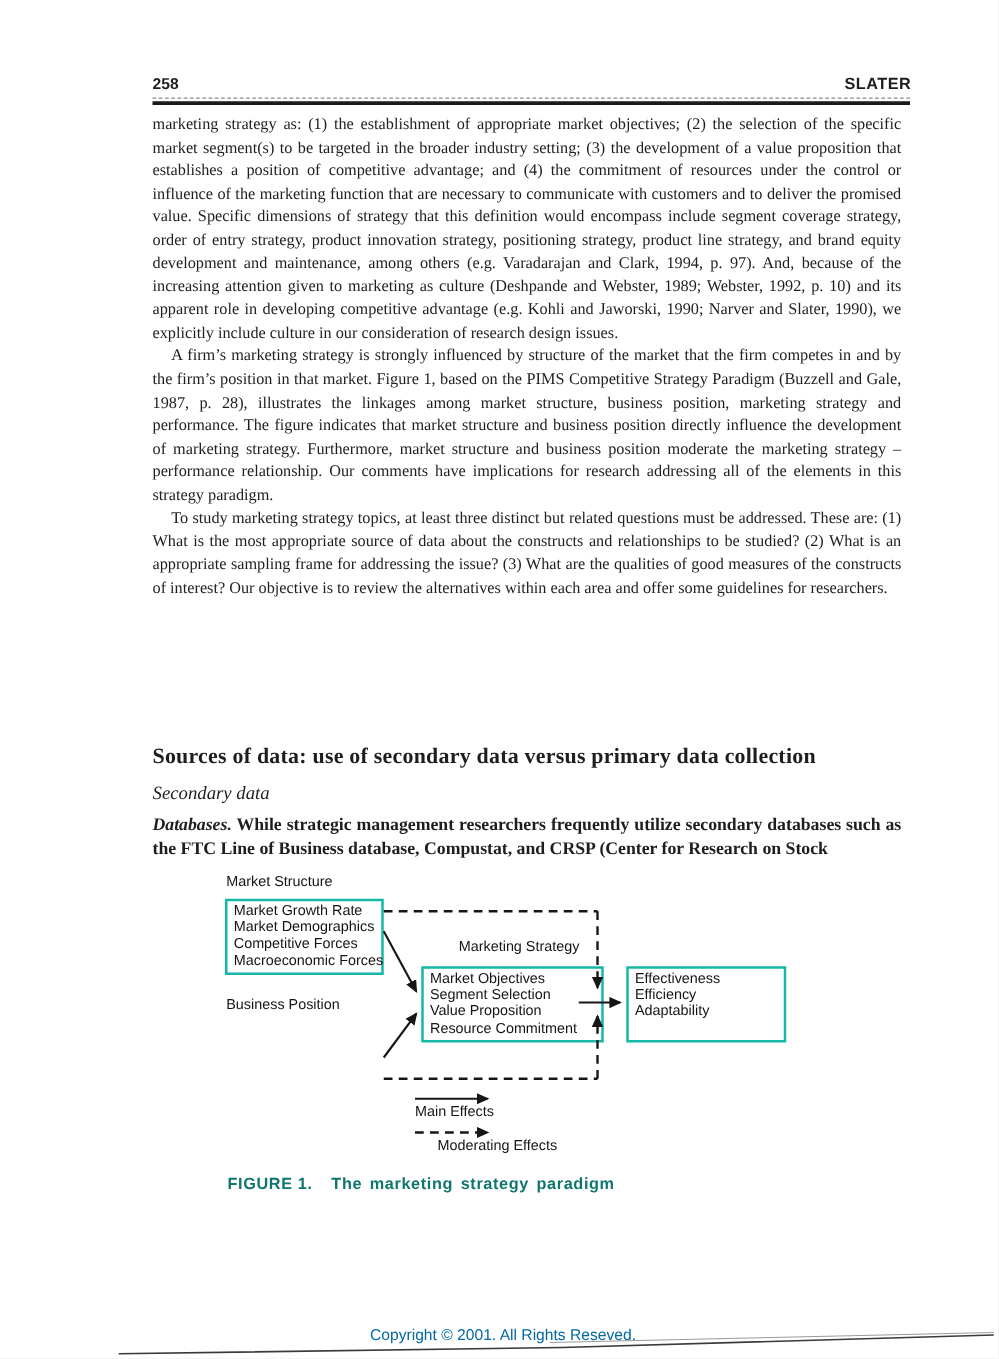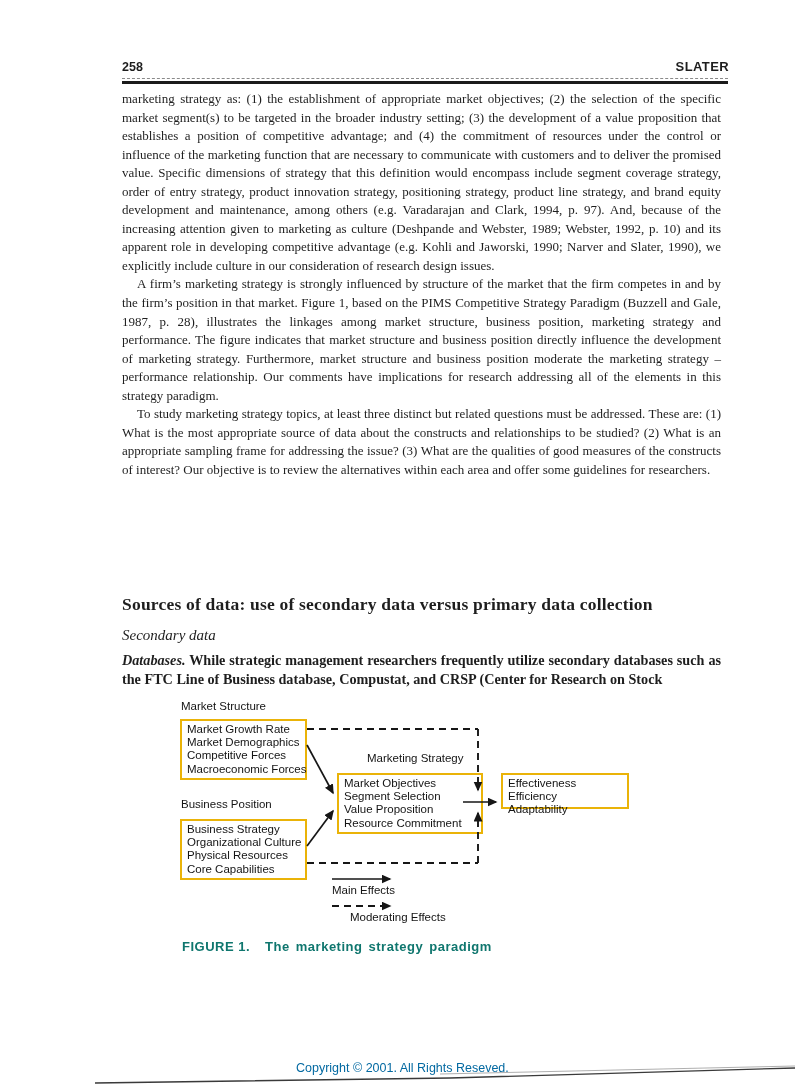--- a/index.html
+++ b/index.html
@@ -42,28 +42,28 @@
     font-size:14.2px; line-height:18.55px; text-align:justify;font-weight:bold;
   }
   .lead-para .runin { font-style:italic; }
   
   .fig-label {
     position:absolute; font-family:"Liberation Sans", sans-serif;
     font-size:11.5px; color:#141414; white-space:nowrap;
   }
   .fig-box {
     position:absolute; box-sizing:border-box; background:#fff;
-    border:2px solid #eab308; padding:2px 2px 2px 5px;
+    border:2px solid #14b8a6; padding:2px 2px 2px 5px;
     font-family:"Liberation Sans", sans-serif; font-size:11.5px;
     line-height:13.2px; color:#141414; white-space:nowrap;
   }
   .box-market-structure  { left:180px; top:719px; width:127px; height:61px; }
   .box-business-position { left:180px; top:819px; width:127px; height:61px; }
   .box-marketing-strategy{ left:337px; top:773px; width:146px; height:61px; }
-  .box-performance       { left:501px; top:773px; width:128px; height:36px; }
+  .box-performance       { left:501px; top:773px; width:128px; height:61px; }
   .label-market-structure  { left:181px; top:700px; }
   .label-business-position { left:181px; top:798px; }
   .label-marketing-strategy{ left:339px; top:752px;padding-left:28px; }
   .label-performance       { left:504px; top:752px;margin-top:43px; }
   .legend-main-label       { left:332px; top:884px; }
   .legend-moderating-label { left:332px; top:911px;padding-left:18px; }
   .fig-caption {
     position:absolute; left:182px; top:939px;
     font-family:"Liberation Sans", sans-serif; font-weight:bold;
     font-size:13px; letter-spacing:.5px; color:#0f766e; white-space:nowrap;
@@ -102,26 +102,20 @@
 
   <div class="fig-label label-market-structure">Market Structure</div>
   <div class="fig-box box-market-structure">
     <div>Market Growth Rate</div>
     <div>Market Demographics</div>
     <div>Competitive Forces</div>
     <div>Macroeconomic Forces</div>
   </div>
 
   <div class="fig-label label-business-position">Business Position</div>
-  <div class="fig-box box-business-position">
-    <div>Business Strategy</div>
-    <div>Organizational Culture</div>
-    <div>Physical Resources</div>
-    <div>Core Capabilities</div>
-  </div>
 
   <div class="fig-label label-marketing-strategy">Marketing Strategy</div>
   <div class="fig-box box-marketing-strategy">
     <div>Market Objectives</div>
     <div>Segment Selection</div>
     <div>Value Proposition</div>
     <div>Resource Commitment</div>
   </div>
 
   <div class="fig-label label-performance">Performance</div>

